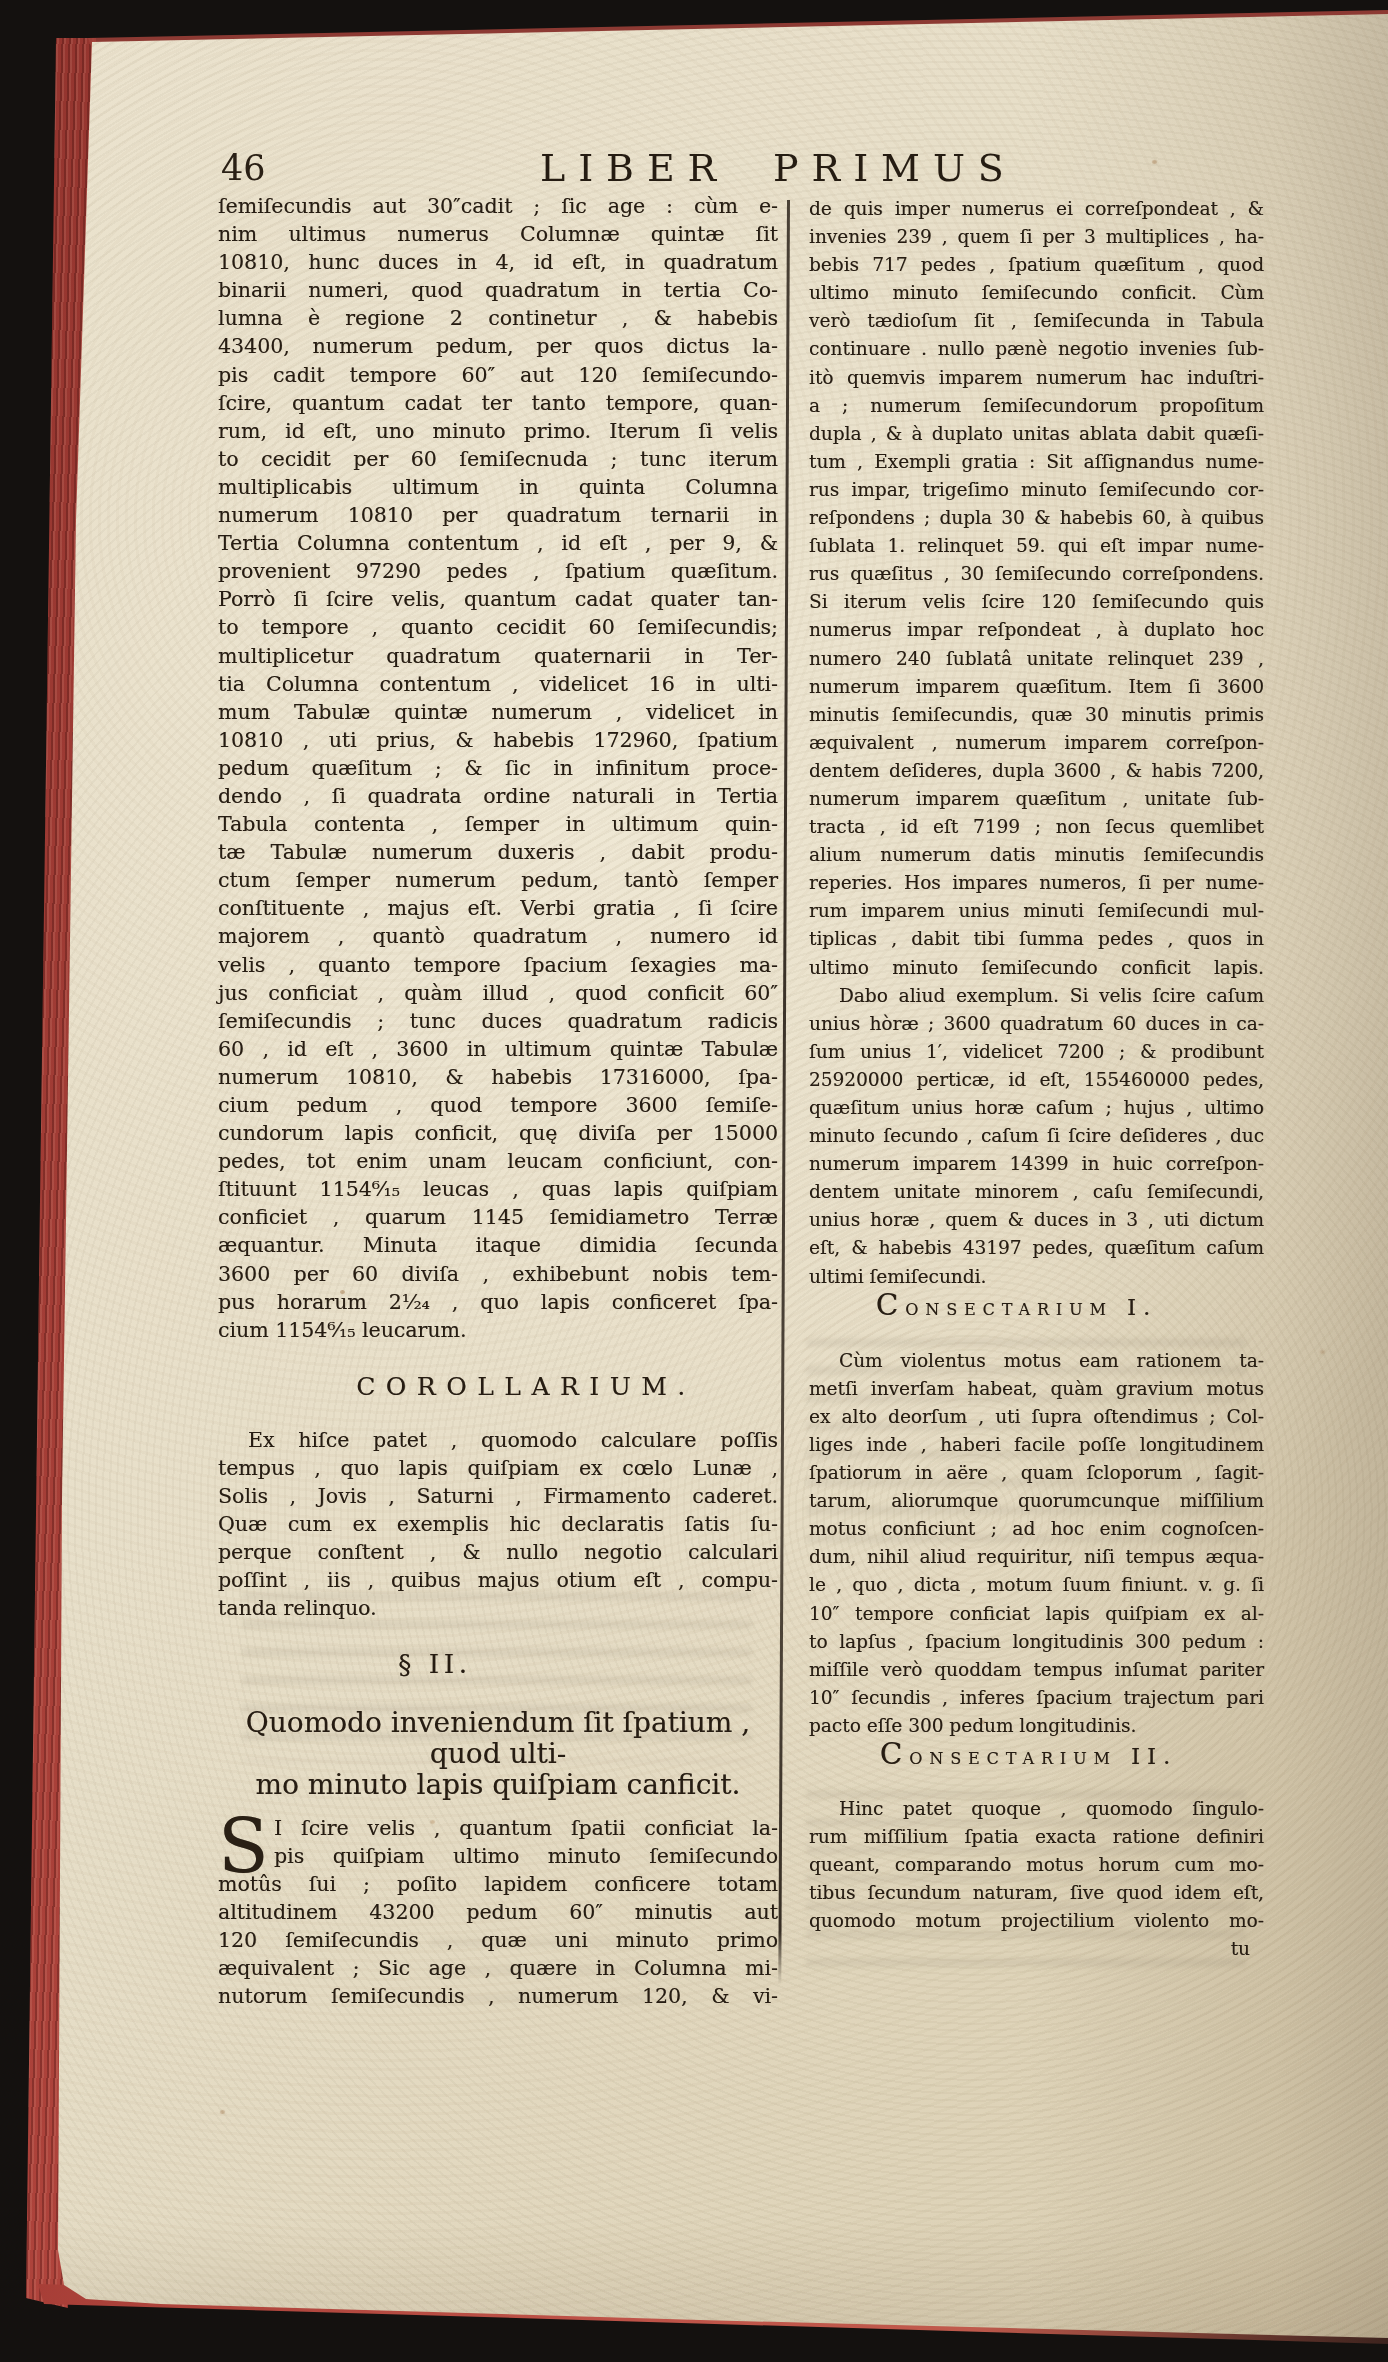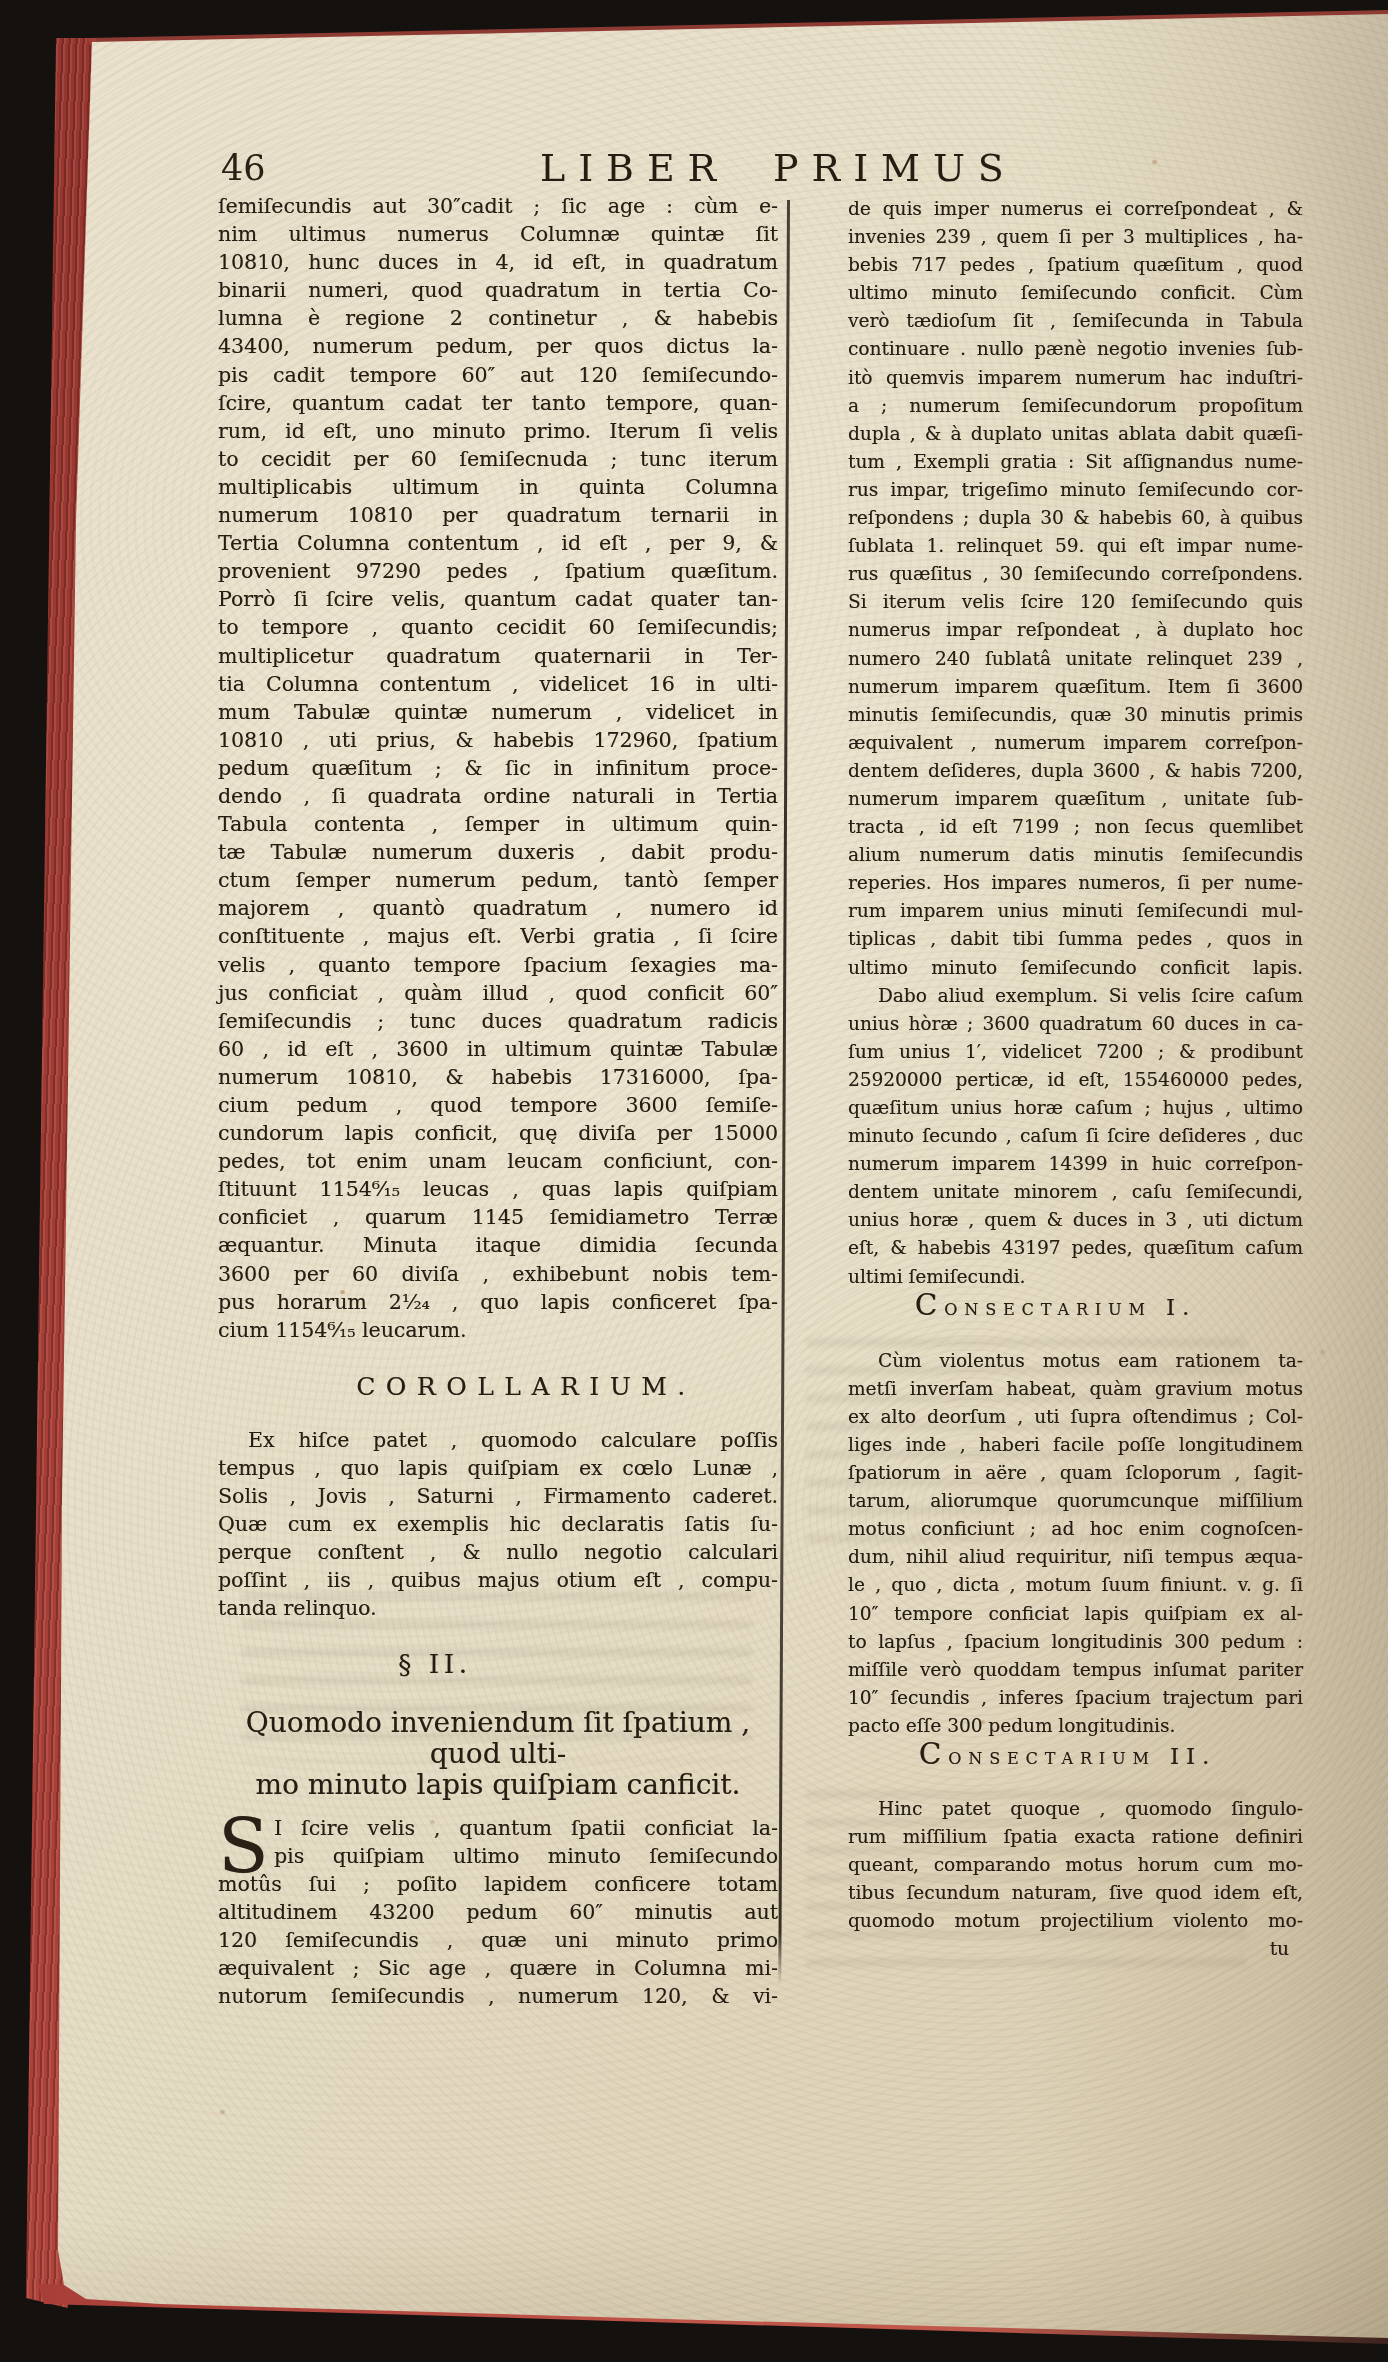--- a/index.html
+++ b/index.html
@@ -60,21 +60,21 @@
   }
   
   #divider{
     position:absolute;left:787px;top:200px;width:3px;height:1785px;
     background:linear-gradient(to bottom,rgba(46,37,28,.85) 0%,rgba(46,37,28,.95) 40%,rgba(46,37,28,.8) 75%,rgba(46,37,28,.95) 97%,rgba(46,37,28,0) 100%);
     transform:rotate(.28deg);transform-origin:top center;
   }
   
   .col{position:absolute;color:#261c12;text-shadow:.3px .3px .6px rgba(38,28,18,.45);}
   #col-left {left:218px;top:192px;width:560px;font-size:20.5px;}
-  #col-right{left:848px;top:195px;width:455px;font-size:18.5px;}
+  #col-right{left:809px;top:195px;width:455px;font-size:18.5px;}
   .tl{height:28.1px;line-height:28.1px;text-align:justify;text-align-last:justify;white-space:normal;}
   .tl.rag{text-align-last:left;}
   .tl.ind{text-indent:30px;}
   .heading{text-align:center;white-space:nowrap;}
   .h-major{font-size:25px;letter-spacing:.42em;height:34px;line-height:34px;}
   .h-sect{font-size:26px;letter-spacing:.18em;height:34px;line-height:34px;}
   .h-cons{font-variant-caps:small-caps;font-size:23px;letter-spacing:.3em;height:28px;line-height:28px;}
   .h-cons::first-letter{font-size:128%;}
   .italic-head{text-align:center;line-height:31px;font-size:28px;}
   .dropblock{position:relative;}
@@ -129,22 +129,22 @@
         <div class="tl">to tempore , quanto cecidit 60 ſemiſecundis;</div>
         <div class="tl">multiplicetur quadratum quaternarii in Ter-</div>
         <div class="tl">tia Columna contentum , videlicet 16 in ulti-</div>
         <div class="tl">mum Tabulæ quintæ numerum , videlicet in</div>
         <div class="tl">10810 , uti prius, &amp; habebis 172960, ſpatium</div>
         <div class="tl">pedum quæſitum ; &amp; ſic in infinitum proce-</div>
         <div class="tl">dendo , ſi quadrata ordine naturali in Tertia</div>
         <div class="tl">Tabula contenta , ſemper in ultimum quin-</div>
         <div class="tl">tæ Tabulæ numerum duxeris , dabit produ-</div>
         <div class="tl">ctum ſemper numerum pedum, tantò ſemper</div>
+        <div class="tl">conſtituente , majus eſt. Verbi gratia , ſi ſcire</div>
         <div class="tl">majorem , quantò quadratum , numero id</div>
-        <div class="tl">conſtituente , majus eſt. Verbi gratia , ſi ſcire</div>
         <div class="tl">velis , quanto tempore ſpacium ſexagies ma-</div>
         <div class="tl">jus conficiat , quàm illud , quod conficit 60″</div>
         <div class="tl">ſemiſecundis ; tunc duces quadratum radicis</div>
         <div class="tl">60 , id eſt , 3600 in ultimum quintæ Tabulæ</div>
         <div class="tl">numerum 10810, &amp; habebis 17316000, ſpa-</div>
         <div class="tl">cium pedum , quod tempore 3600 ſemiſe-</div>
         <div class="tl">cundorum lapis conficit, quę diviſa per 15000</div>
         <div class="tl">pedes, tot enim unam leucam conficiunt, con-</div>
         <div class="tl">ſtituunt 1154⁶⁄₁₅ leucas , quas lapis quiſpiam</div>
         <div class="tl">conficiet , quarum 1145 ſemidiametro Terræ</div>

